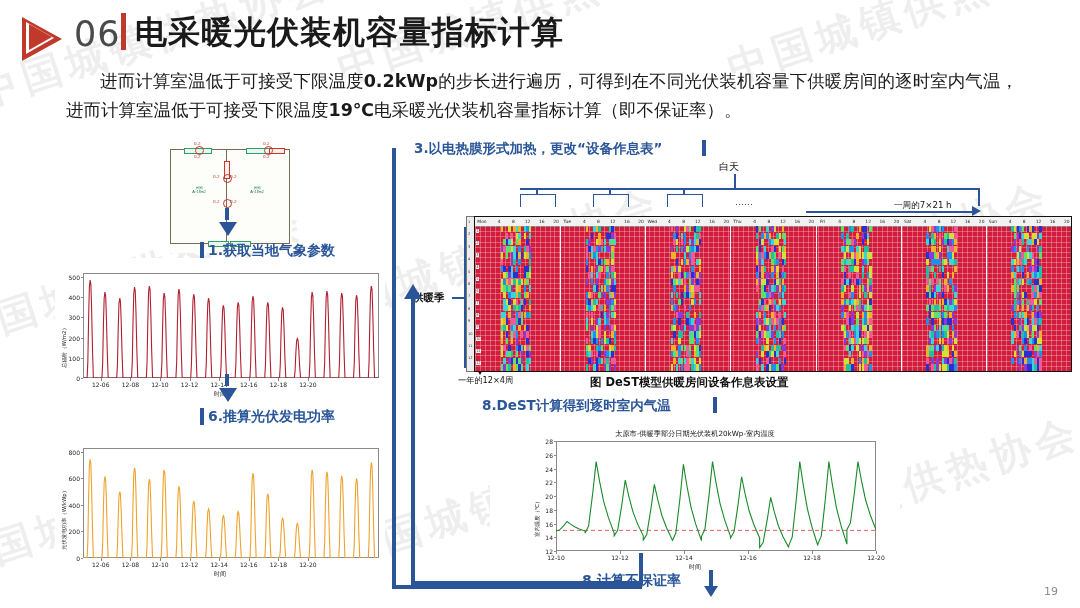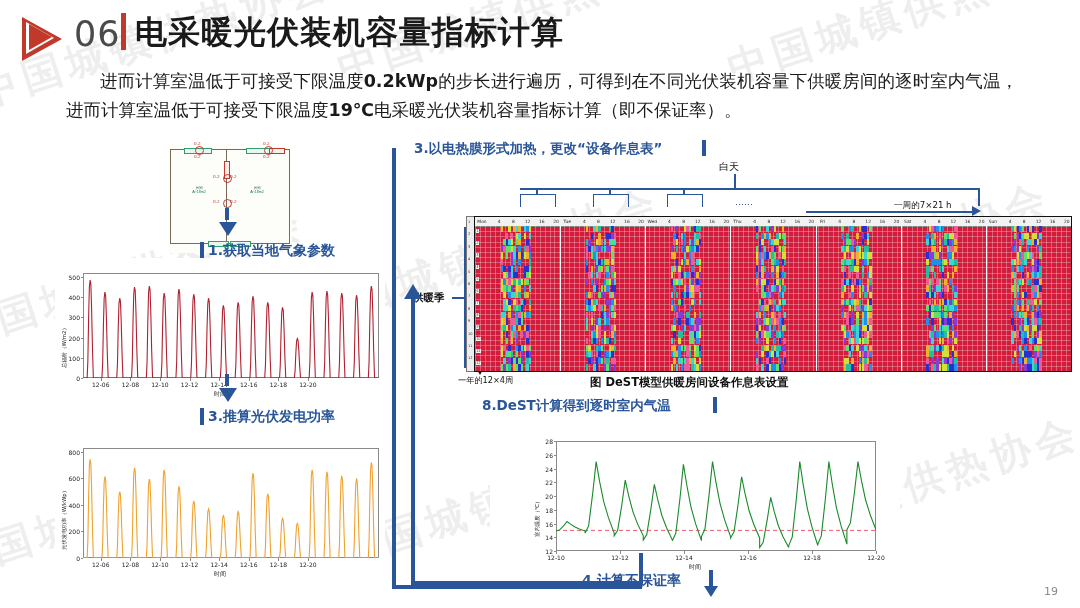--- a/index.html
+++ b/index.html
@@ -173,21 +173,21 @@
     <div class="xtick" style="left: 223.36px; top: 123px;">12-18</div>
     <div class="tickmark" style="left: 223.36px; top: 120px; width: 1px; height: 2.5px;"></div>
     <div class="xtick" style="left: 252.96px; top: 123px;">12-20</div>
     <div class="tickmark" style="left: 252.96px; top: 120px; width: 1px; height: 2.5px;"></div>
     <svg width="296" height="105" style="position: absolute; left: 28px; top: 15px;">
       <polyline points="0.00,105.00 4.14,105.00 4.88,87.37 5.62,44.28 6.36,13.92 7.10,7.07 7.84,10.98 8.58,34.49 9.47,75.62 10.36,105.00 14.65,105.00 14.80,105.00 18.94,105.00 19.68,89.55 20.42,51.79 21.16,25.19 21.90,19.18 22.64,22.62 23.38,43.21 24.27,79.25 25.16,105.00 29.45,105.00 29.60,105.00 33.74,105.00 34.48,90.64 35.22,55.55 35.96,30.82 36.70,25.24 37.44,28.43 38.18,47.57 39.07,81.07 39.96,105.00 44.25,105.00 44.40,105.00 48.54,105.00 49.28,88.64 50.02,48.66 50.76,20.50 51.50,14.13 52.24,17.77 52.98,39.58 53.87,77.74 54.76,105.00 59.05,105.00 59.20,105.00 63.34,105.00 64.08,88.46 64.82,48.04 65.56,19.56 66.30,13.13 67.04,16.80 67.78,38.85 68.67,77.44 69.56,105.00 73.85,105.00 74.00,105.00 78.14,105.00 78.88,89.73 79.62,52.42 80.36,26.13 81.10,20.19 81.84,23.58 82.58,43.94 83.47,79.56 84.36,105.00 88.65,105.00 88.80,105.00 92.94,105.00 93.68,89.01 94.42,49.92 95.16,22.37 95.90,16.15 96.64,19.71 97.38,41.03 98.27,78.35 99.16,105.00 103.45,105.00 103.60,105.00 107.74,105.00 108.48,89.92 109.22,53.05 109.96,27.07 110.70,21.20 111.44,24.55 112.18,44.67 113.07,79.86 113.96,105.00 118.25,105.00 118.40,105.00 122.54,105.00 123.28,90.64 124.02,55.55 124.76,30.82 125.50,25.24 126.24,28.43 126.98,47.57 127.87,81.07 128.76,105.00 133.05,105.00 133.20,105.00 137.34,105.00 138.08,91.92 138.82,59.93 139.56,37.40 140.30,32.31 141.04,35.22 141.78,52.66 142.67,83.19 143.56,105.00 147.85,105.00 148.00,105.00 152.14,105.00 152.88,91.37 153.62,58.05 154.36,34.58 155.10,29.28 155.84,32.31 156.58,50.48 157.47,82.28 158.36,105.00 162.65,105.00 162.80,105.00 166.94,105.00 167.68,90.28 168.42,54.30 169.16,28.95 169.90,23.22 170.64,26.49 171.38,46.12 172.27,80.47 173.16,105.00 177.45,105.00 177.60,105.00 181.74,105.00 182.48,91.37 183.22,58.05 183.96,34.58 184.70,29.28 185.44,32.31 186.18,50.48 187.07,82.28 187.96,105.00 192.25,105.00 192.40,105.00 196.54,105.00 197.28,92.28 198.02,61.18 198.76,39.27 199.50,34.33 200.24,37.15 200.98,54.12 201.87,83.80 202.76,105.00 207.05,105.00 207.20,105.00 211.34,105.00 212.08,97.91 212.82,80.59 213.56,68.38 214.30,65.63 215.04,67.20 215.78,76.65 216.67,93.19 217.56,105.00 221.85,105.00 222.00,105.00 226.14,105.00 226.88,89.55 227.62,51.79 228.36,25.19 229.10,19.18 229.84,22.62 230.58,43.21 231.47,79.25 232.36,105.00 236.65,105.00 236.80,105.00 240.94,105.00 241.68,89.37 242.42,51.17 243.16,24.25 243.90,18.17 244.64,21.65 245.38,42.48 246.27,78.95 247.16,105.00 251.45,105.00 251.60,105.00 255.74,105.00 256.48,89.73 257.22,52.42 257.96,26.13 258.70,20.19 259.44,23.58 260.18,43.94 261.07,79.56 261.96,105.00 266.25,105.00 266.40,105.00 270.54,105.00 271.28,90.10 272.02,53.67 272.76,28.01 273.50,22.21 274.24,25.52 274.98,45.39 275.87,80.16 276.76,105.00 281.05,105.00 281.20,105.00 285.34,105.00 286.08,88.46 286.82,48.04 287.56,19.56 288.30,13.13 289.04,16.80 289.78,38.85 290.67,77.44 291.56,105.00 295.85,105.00" fill="none" stroke="#b02030" stroke-width="1.1"></polyline>
     </svg>
   </div>
 
 <div class="stepbar" style="left:200px;top:408px;height:17px;"></div>
-<div class="step" style="left:208px;top:408px;font-size:14px;">3.推算光伏发电功率</div>
+<div class="step" style="left:208px;top:408px;font-size:14px;">6.推算光伏发电功率</div>
 
 <div class="chart" id="chart2" style="left:55px;top:428px;width:330px;height:160px;">
   <div class="ylab" style="left:6px;top:122px;font-size:5.4px;">光伏发电功率（W/kWp）</div>
   <div class="plotbox" id="c2box" style="left:28px;top:20px;width:294px;height:108px;"></div>
   <div class="xlab" style="top:142px;">时间</div>
 <div class="ytick" style="left: 0px; width: 25px; top: 130px;">0</div>
     <div class="tickmark" style="left: 25.5px; top: 130px; width: 2.5px; height: 1px;"></div>
     <div class="ytick" style="left: 0px; width: 25px; top: 103.494px;">200</div>
     <div class="tickmark" style="left: 25.5px; top: 103.494px; width: 2.5px; height: 1px;"></div>
     <div class="ytick" style="left: 0px; width: 25px; top: 76.988px;">400</div>
@@ -1741,20 +1741,21 @@
       <div style="position: absolute; left: 1px; font-size: 3.4px; color: rgb(51, 51, 51); background: rgb(242, 242, 242); padding: 0px 0.5px; top: 135px;">12</div>
     </div>
 </div>
 
 <div class="lbl" style="left:590px;top:375px;font-size:11.5px;font-weight:700;">图 DeST模型供暖房间设备作息表设置</div>
 
 <div class="step" style="left:482px;top:397px;font-size:13.5px;">8.DeST计算得到逐时室内气温</div>
 <div class="stepbar" style="left:713px;top:397px;height:16px;"></div>
 
 <div class="chart" id="chart3" style="left:490px;top:425px;width:410px;height:155px;">
+  <div class="ct" style="top:4px;">太原市-供暖季部分日期光伏装机20kWp-室内温度</div>
   <div class="ylab" style="left:44px;top:112px;font-size:5.4px;">室内温度（℃）</div>
   <div class="plotbox" id="c3box" style="left:66px;top:16px;width:318px;height:108px;"></div>
   <div class="xlab" style="top:138px;">时间</div>
 <div class="ytick" style="left: 0px; width: 63px; top: 126px;">12</div>
     <div class="tickmark" style="left: 63.5px; top: 126px; width: 2.5px; height: 1px;"></div>
     <div class="ytick" style="left: 0px; width: 63px; top: 112.25px;">14</div>
     <div class="tickmark" style="left: 63.5px; top: 112.25px; width: 2.5px; height: 1px;"></div>
     <div class="ytick" style="left: 0px; width: 63px; top: 98.5px;">16</div>
     <div class="tickmark" style="left: 63.5px; top: 98.5px; width: 2.5px; height: 1px;"></div>
     <div class="ytick" style="left: 0px; width: 63px; top: 84.75px;">18</div>
@@ -1780,21 +1781,21 @@
     <div class="xtick" style="left: 322px; top: 129px;">12-18</div>
     <div class="tickmark" style="left: 322px; top: 126px; width: 1px; height: 2.5px;"></div>
     <div class="xtick" style="left: 386px; top: 129px;">12-20</div>
     <div class="tickmark" style="left: 386px; top: 126px; width: 1px; height: 2.5px;"></div>
     <svg width="320" height="110" style="position: absolute; left: 66px; top: 16px;">
       <line x1="0" x2="320" y1="89.375" y2="89.375" stroke="#ef5a6a" stroke-width="1" stroke-dasharray="4,3"></line>
       <polyline points="0.00,90.06 3.49,89.10 7.56,84.77 11.05,80.44 14.55,83.13 18.62,85.83 23.27,87.94 29.09,90.06 29.09,92.13 32.58,84.97 36.65,52.80 40.15,20.63 43.64,40.64 47.71,60.66 52.36,76.40 58.18,92.13 58.18,94.88 61.67,89.31 65.75,64.25 69.24,39.19 72.73,54.78 76.80,70.37 81.45,82.62 87.27,94.88 87.27,99.00 90.76,93.43 94.84,68.37 98.33,43.31 101.82,58.91 105.89,74.50 110.55,86.75 116.36,99.00 116.36,99.69 119.85,92.06 123.93,57.72 127.42,23.37 130.91,44.74 134.98,66.11 139.64,82.90 145.45,99.69 145.45,95.56 148.95,88.07 153.02,54.35 156.51,20.63 160.00,41.61 164.07,62.59 168.73,79.08 174.55,95.56 174.55,96.94 178.04,90.82 182.11,63.28 185.60,35.75 189.09,52.88 193.16,70.01 197.82,83.48 203.64,96.94 203.64,106.56 207.13,101.54 211.20,78.96 214.69,56.37 218.18,70.43 222.25,84.48 226.91,95.52 232.73,106.56 232.73,104.50 236.22,96.11 240.29,58.37 243.78,20.63 247.27,44.11 251.35,67.59 256.00,86.05 261.82,104.50 261.82,103.13 265.31,94.88 269.38,57.75 272.87,20.63 276.36,43.72 280.44,66.82 285.09,84.97 290.91,103.13 290.91,88.69 294.40,81.88 298.47,51.25 301.96,20.63 305.45,39.68 309.53,58.74 314.18,73.71 320.00,88.69" fill="none" stroke="#1a8a2a" stroke-width="1.1"></polyline>
     </svg>
   </div>
 
-<div class="step" style="left:582px;top:572px;font-size:14px;">4.计算不保证率</div>
+<div class="step" style="left:582px;top:572px;font-size:14px;">8.计算不保证率</div>
 <div class="conn" style="left:709px;top:570px;width:3.5px;height:18px;"></div>
 <div class="arrowhead" style="left:704px;top:586px;border-top:11px solid #2a5699;border-left:7px solid transparent;border-right:7px solid transparent;"></div>
 
 <div class="conn" style="left:228px;top:256px;width:0;height:0;"></div>
 <div class="arrowhead" style="left:219px;top:222px;border-top:14px solid #2a5699;border-left:9px solid transparent;border-right:9px solid transparent;"></div>
 <div class="conn" style="left:225px;top:208px;width:4px;height:12px;"></div>
 
 <div class="arrowhead" style="left:219px;top:388px;border-top:14px solid #2a5699;border-left:9px solid transparent;border-right:9px solid transparent;"></div>
 <div class="conn" style="left:225px;top:374px;width:4px;height:12px;"></div>
 

